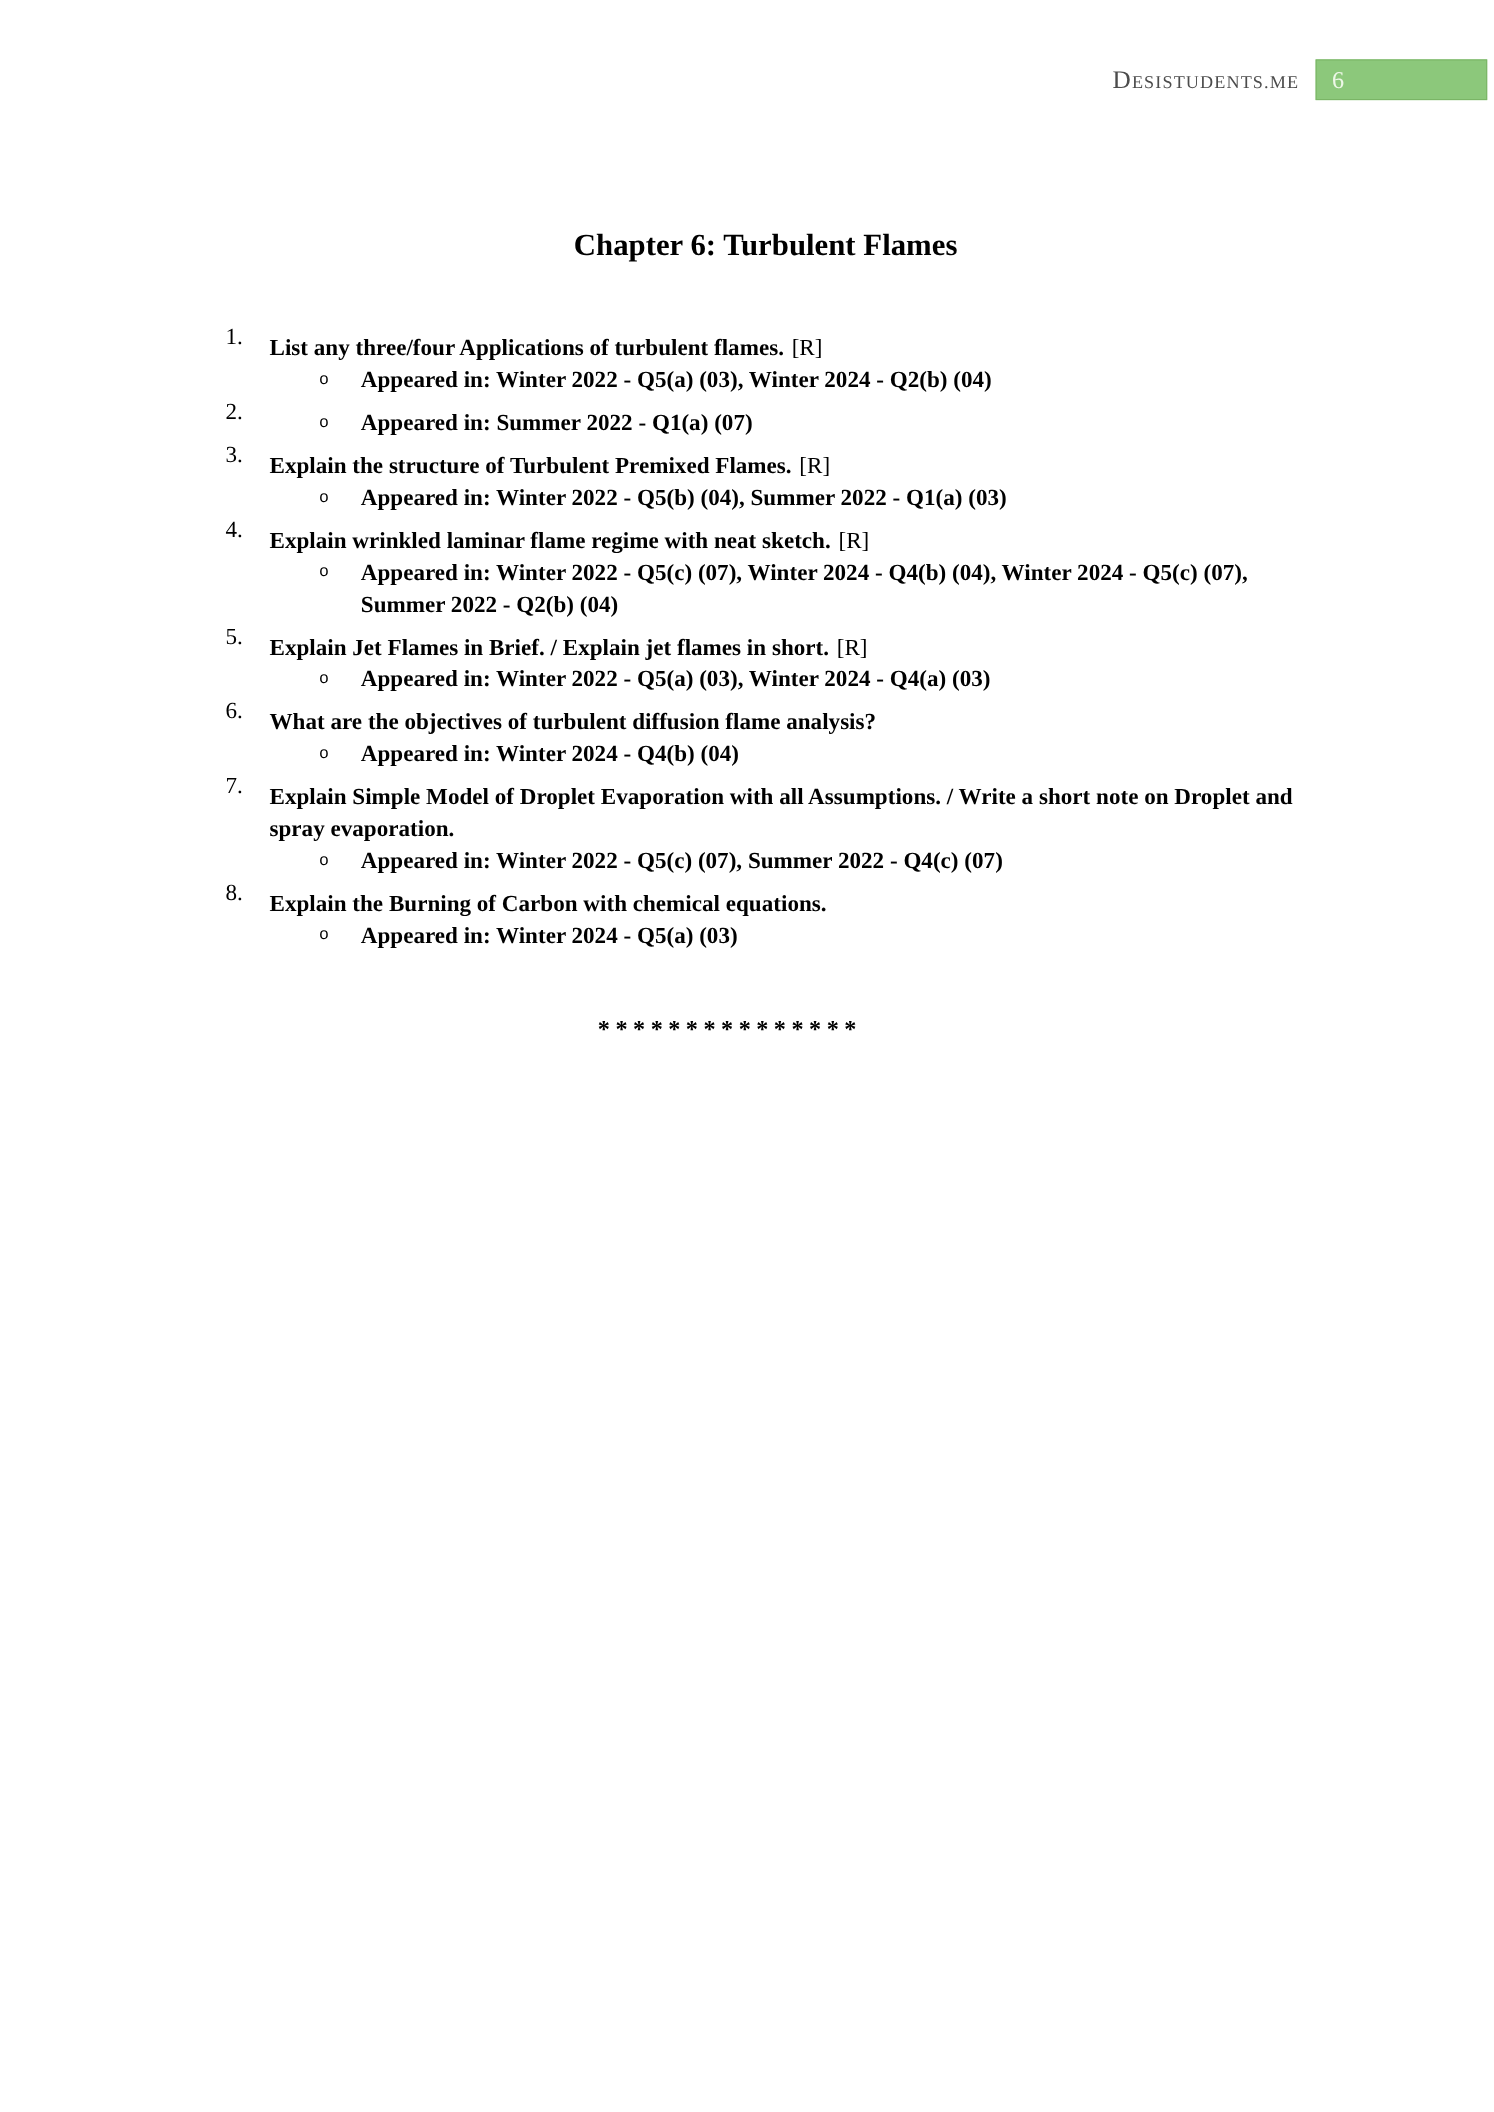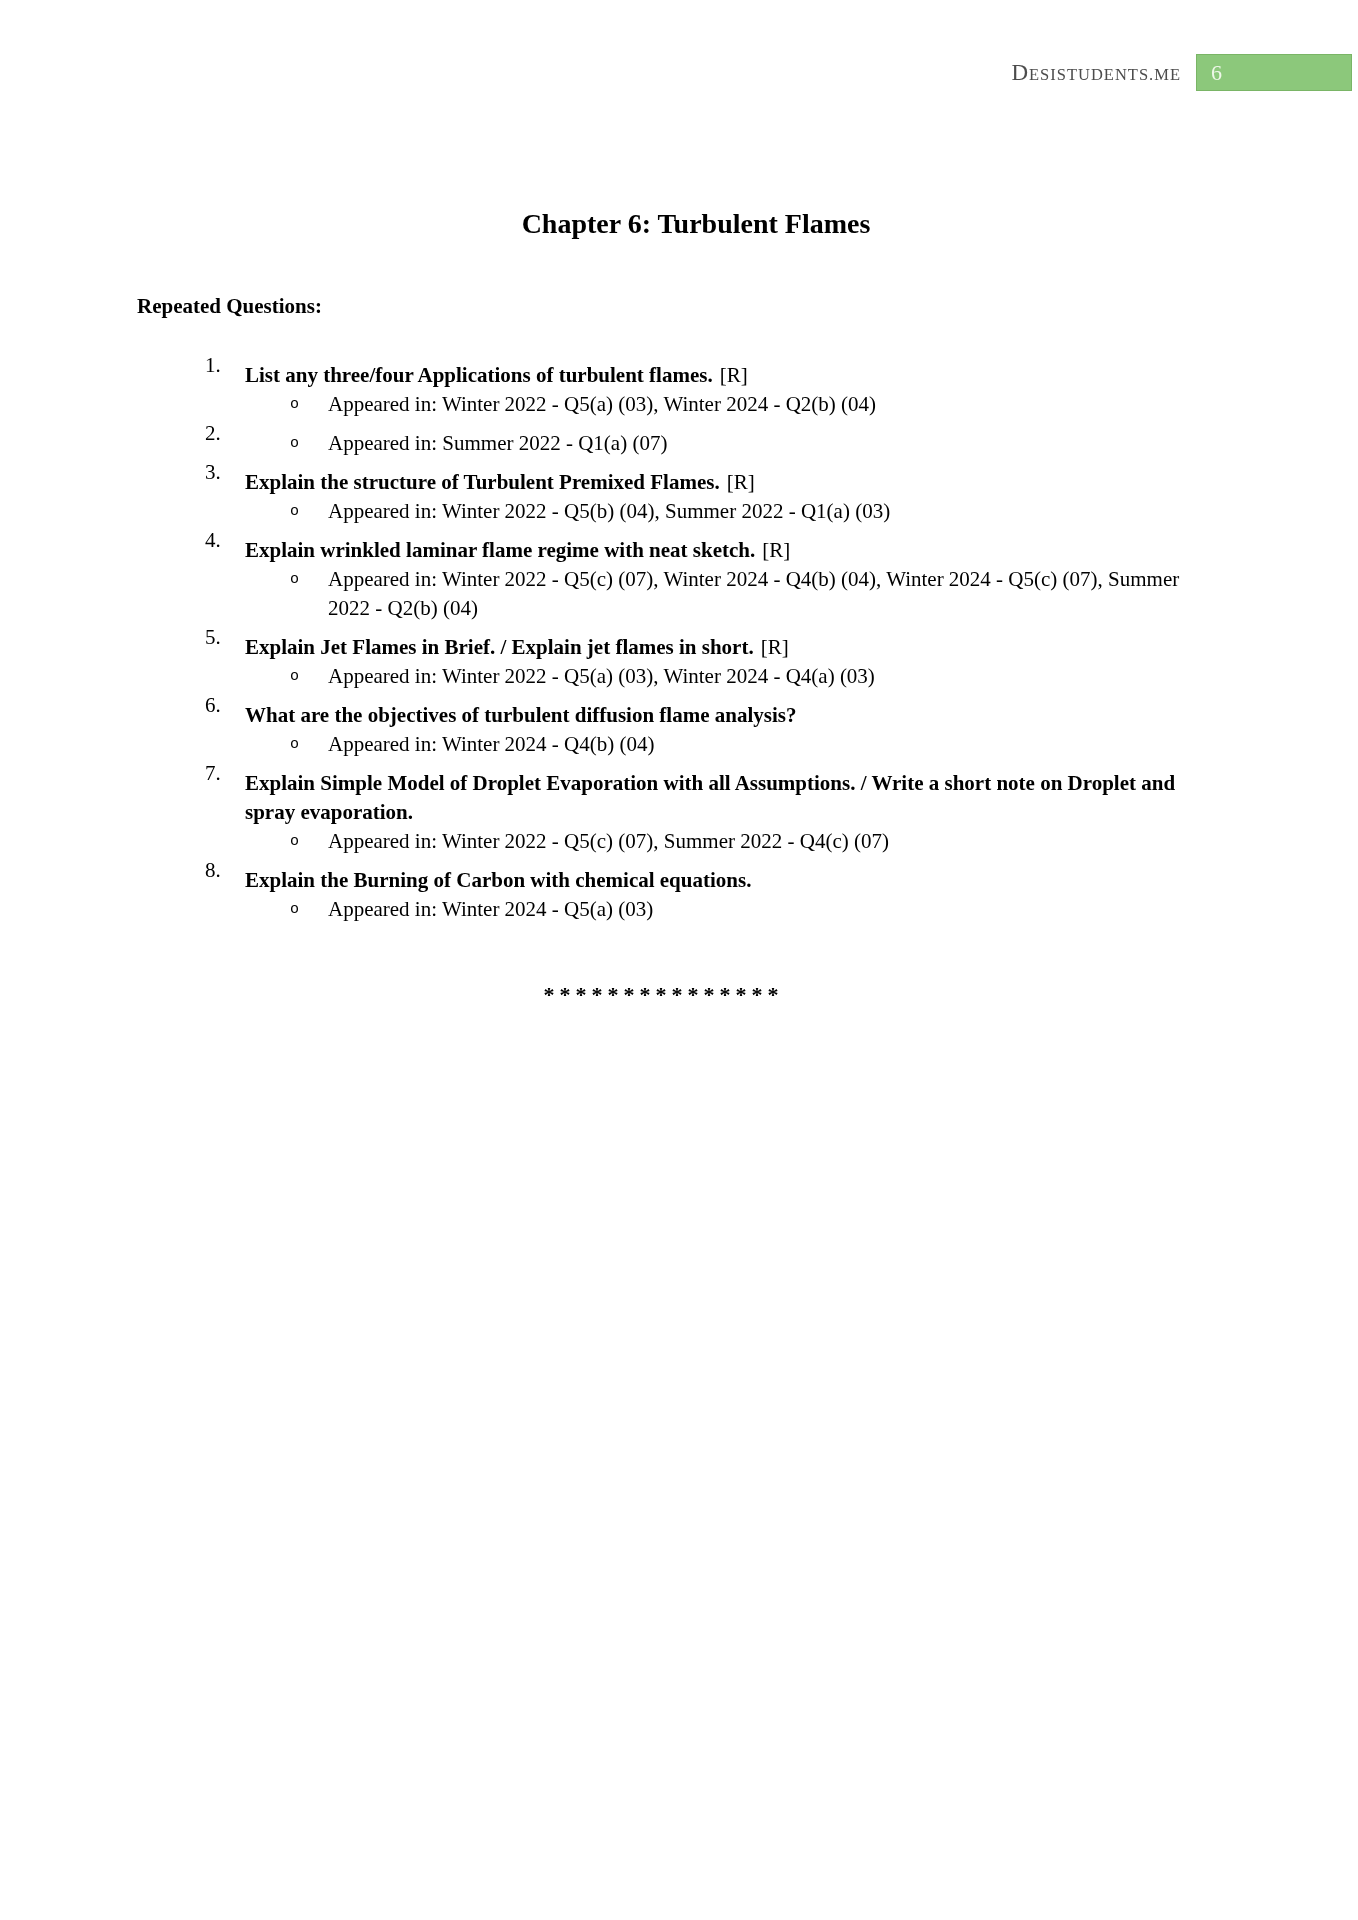--- a/index.html
+++ b/index.html
@@ -85,21 +85,21 @@
   .sub{
     display:flex;
     margin-left:45px;
   }
   .bullet{
     width:38px;
     flex-shrink:0;
     font-family:"Liberation Mono", monospace;
     font-size:15px;
   }
-  .appeared{flex:1;}
+  .appeared{flex:1;font-weight:bold;}
   
   .separator{
     margin-top:56px;
     text-align:center;
     font-weight:bold;
     font-size:22px;
     letter-spacing:5px;
   }
 </style>
 </head>
@@ -112,21 +112,20 @@
       <span class="site-initial">D</span><span class="site-rest">ESISTUDENTS.ME</span>
     </span>
     <span class="page-badge">
       <span class="page-badge-num">6</span>
     </span>
   </div>
 
   <h1 class="doc-title">Chapter 6: Turbulent Flames</h1>
 
   <div class="content">
-    <p class="section-heading">Repeated Questions:</p>
 
     <div class="qlist" id="qlist">
   <div class="q-item">
     <div class="q-num">1.</div>
     <div class="q-body">
       <div class="q-text-line">
         <span class="q-text">List any three/four Applications of turbulent flames.</span><span class="q-tag">[R]</span>
       </div>
       <div class="sub">
         <span class="bullet">o</span>

